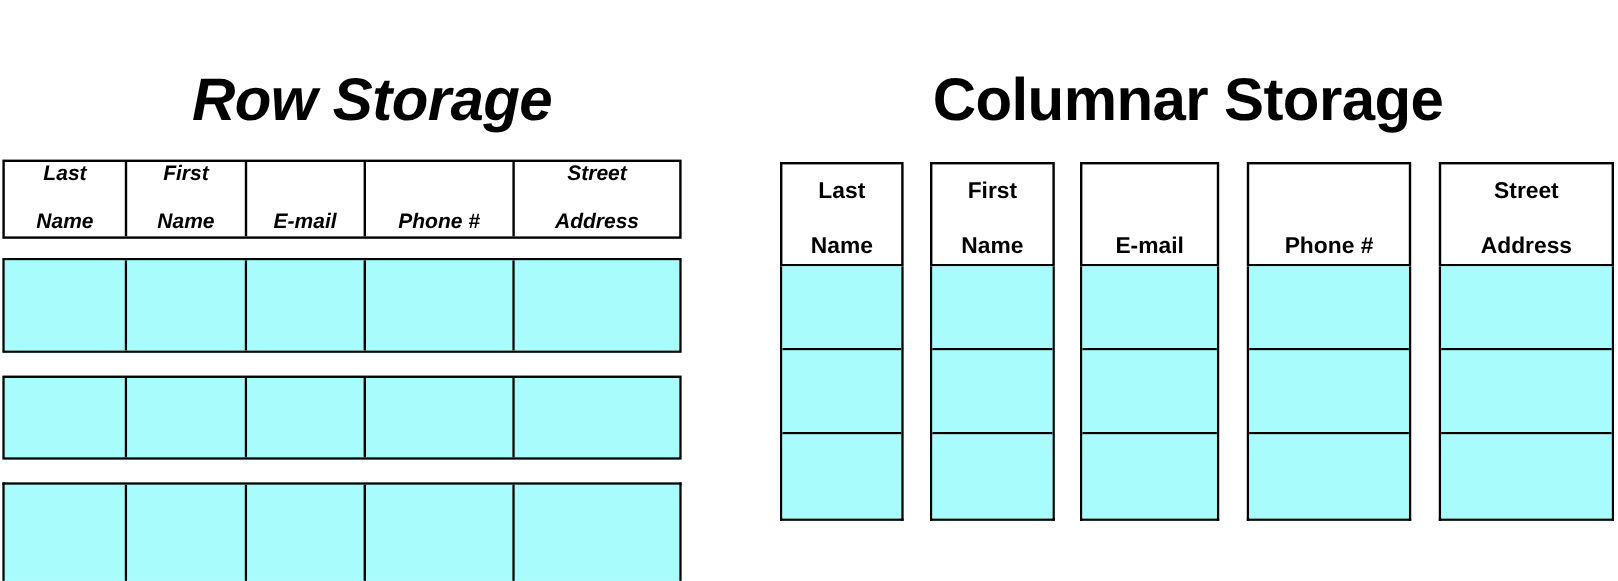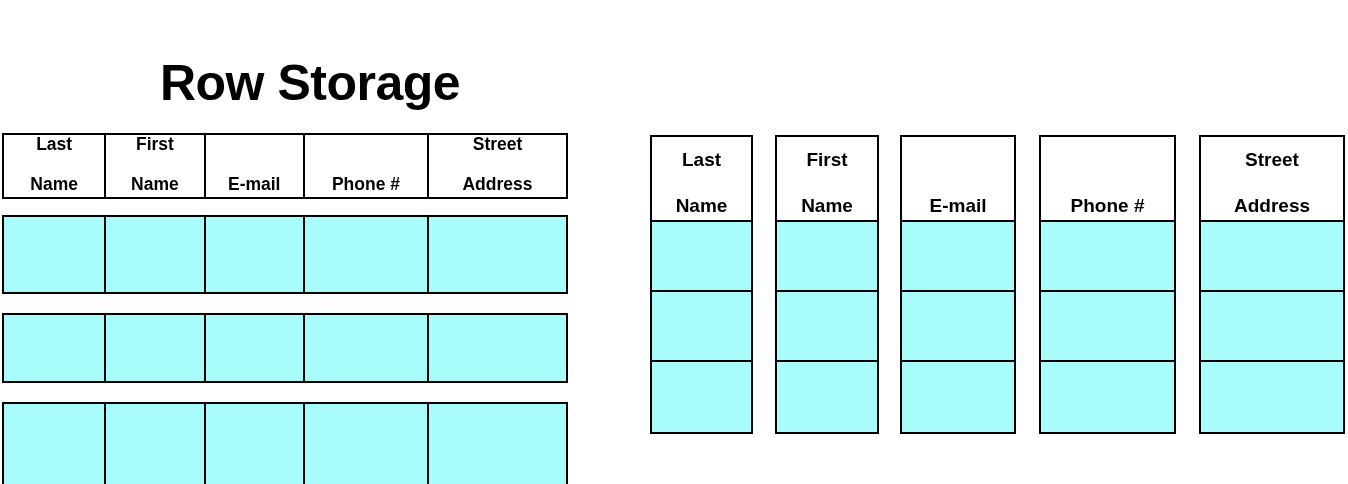--- a/index.html
+++ b/index.html
@@ -47,20 +47,21 @@
     width: 700px;
   }
 
   
   #row-panel {
     position: absolute;
     left: 0px;
     top: 0px;
     width: 620px;
     height: 484px;
+    font-style: italic;
   }
 
   
   .row-header {
     position: absolute;
     left: 2px;
     top: 133px;
     width: 566px;
     height: 66px;
     display: flex;
@@ -234,20 +235,21 @@
       <div class="dcell rw-c1"></div>
       <div class="dcell rw-c2"></div>
       <div class="dcell rw-c3"></div>
       <div class="dcell rw-c4"></div>
       <div class="dcell rw-c5"></div>
     </div>
   </div>
 
   <div id="col-panel">
 
+    <div class="panel-title" id="title-col">Columnar Storage</div>
 
     <div class="col-stack" id="col-stack-0">
       <div class="col-head">
         <span>
           <span>Last</span><br>
           <span>Name</span>
         </span>
       </div>
       <div class="col-cells">
         <div class="ccell"></div>

